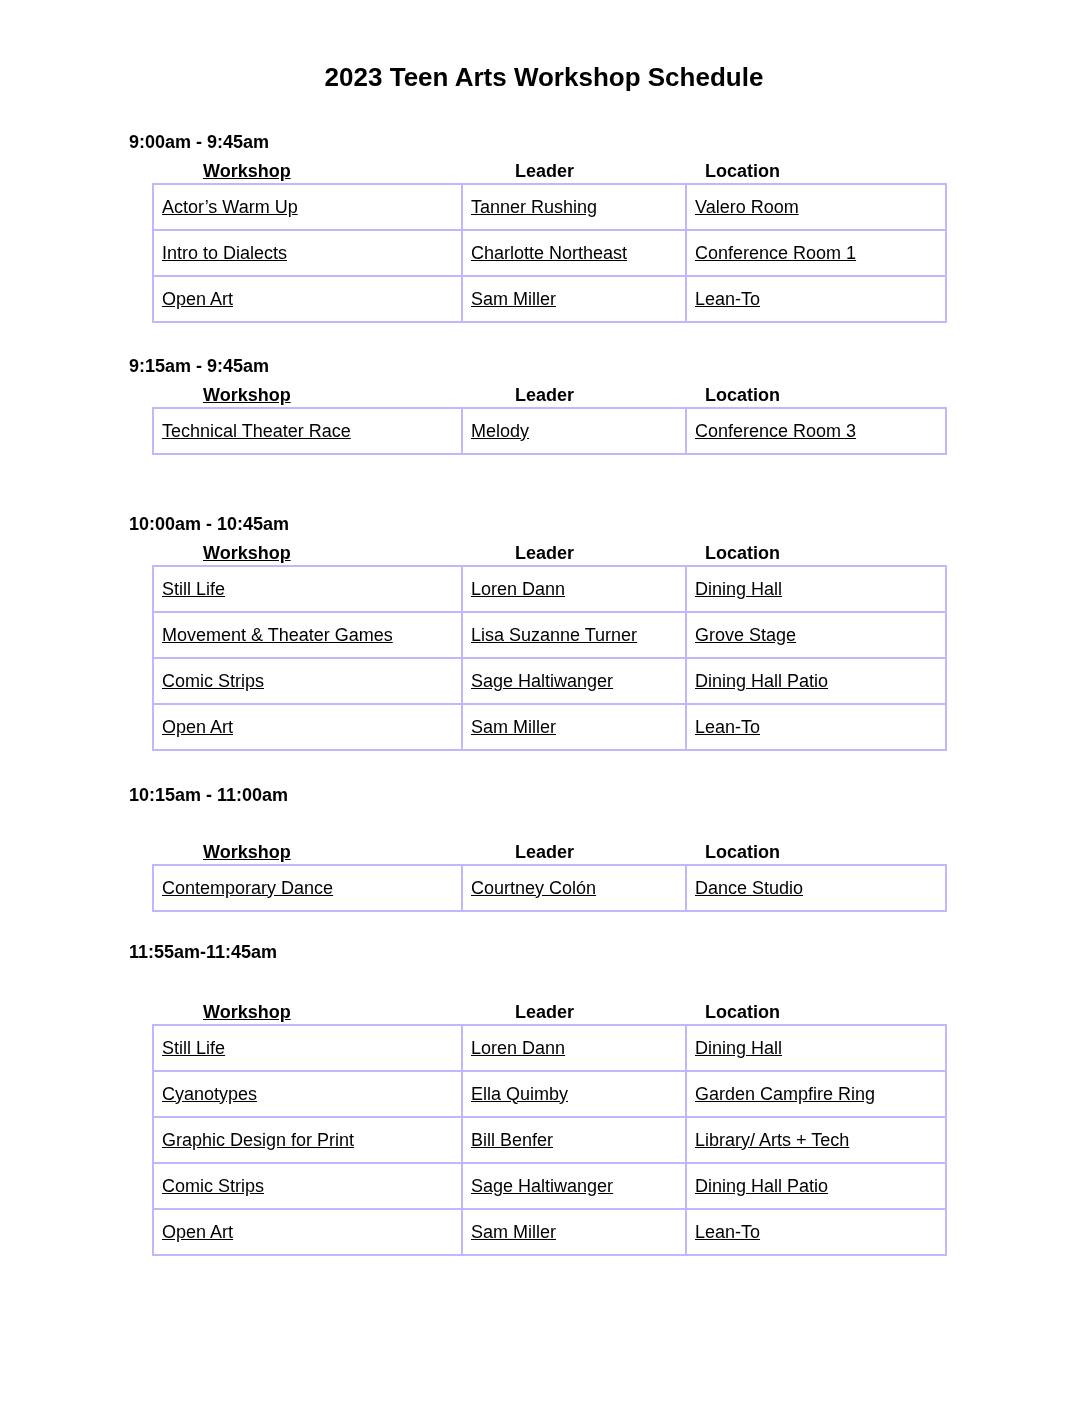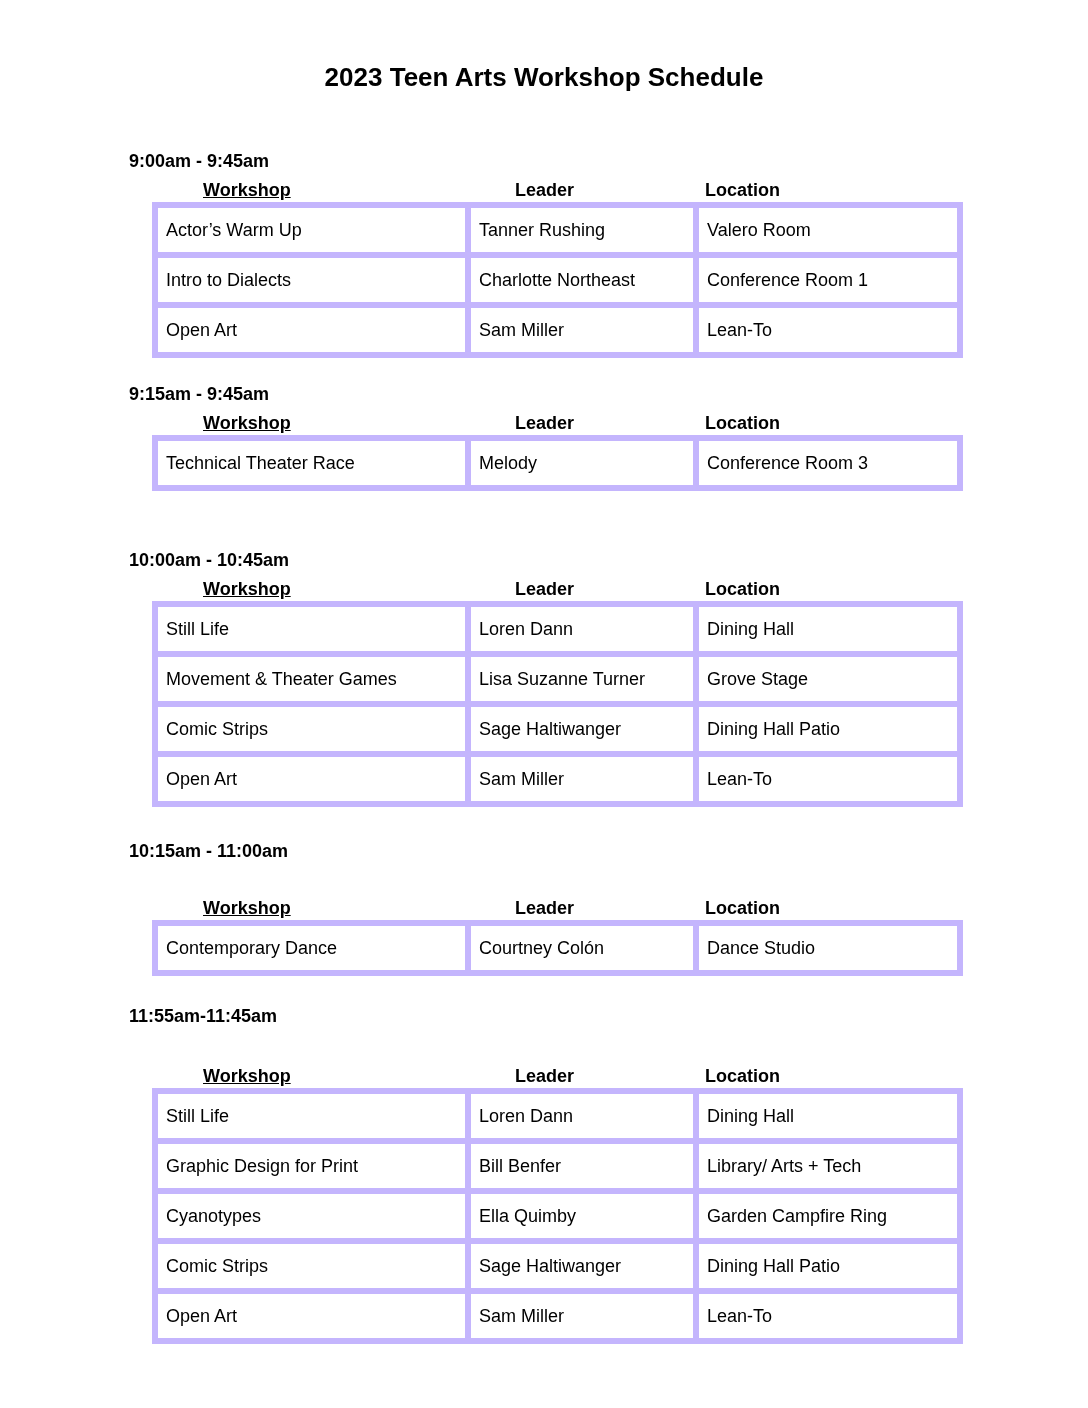--- a/index.html
+++ b/index.html
@@ -47,35 +47,36 @@
   .ch-leader   { left: 386px; }
   .ch-location { left: 576px; }
 
   table.sched {
     border-collapse: collapse;
     margin-left: 23px;
     margin-top: 2px;
     table-layout: fixed;
   }
   table.sched td {
-    border: 6px solid #c4b5fd;
+    border: 2px solid #c4b5fd;
     height: 44px;
     font-size: 18px;
     padding: 0 4px 0 8px;
     vertical-align: middle;
     white-space: nowrap;
     overflow: hidden;
+    text-decoration: underline;
   }
   td.c1 { width: 295px; }
   td.c2 { width: 210px; border-radius: 20px; }
   td.c3 { width: 246px; }
 
   
-  .s1 { margin-top: 60px; }
-  .s2 { margin-top: 27px; }
+  .s1 { margin-top: 41px; }
+  .s2 { margin-top: 34px; }
   .s3 { margin-top: 60px; }
   .s4 { margin-top: 35px; }
   .s5 { margin-top: 31px; }
   
   .s4 .colhead { margin-top: 38px; }
   .s5 .colhead { margin-top: 41px; }
 </style>
 </head>
 <body>
 
@@ -188,30 +189,30 @@
       <span class="ch ch-location">Location</span>
     </div>
     <table class="sched">
       <tbody>
           <tr>
         <td class="c1">Still Life</td>
         <td class="c2">Loren Dann</td>
         <td class="c3">Dining Hall</td>
       </tr>
       <tr>
+        <td class="c1">Cyanotypes</td>
+        <td class="c2">Ella Quimby</td>
+        <td class="c3">Garden Campfire Ring</td>
+      </tr>
+      <tr>
         <td class="c1">Graphic Design for Print</td>
         <td class="c2">Bill Benfer</td>
         <td class="c3">Library/ Arts + Tech</td>
       </tr>
       <tr>
-        <td class="c1">Cyanotypes</td>
-        <td class="c2">Ella Quimby</td>
-        <td class="c3">Garden Campfire Ring</td>
-      </tr>
-      <tr>
         <td class="c1">Comic Strips</td>
         <td class="c2">Sage Haltiwanger</td>
         <td class="c3">Dining Hall Patio</td>
       </tr>
       <tr>
         <td class="c1">Open Art</td>
         <td class="c2">Sam Miller</td>
         <td class="c3">Lean-To</td>
       </tr>
     </tbody>

